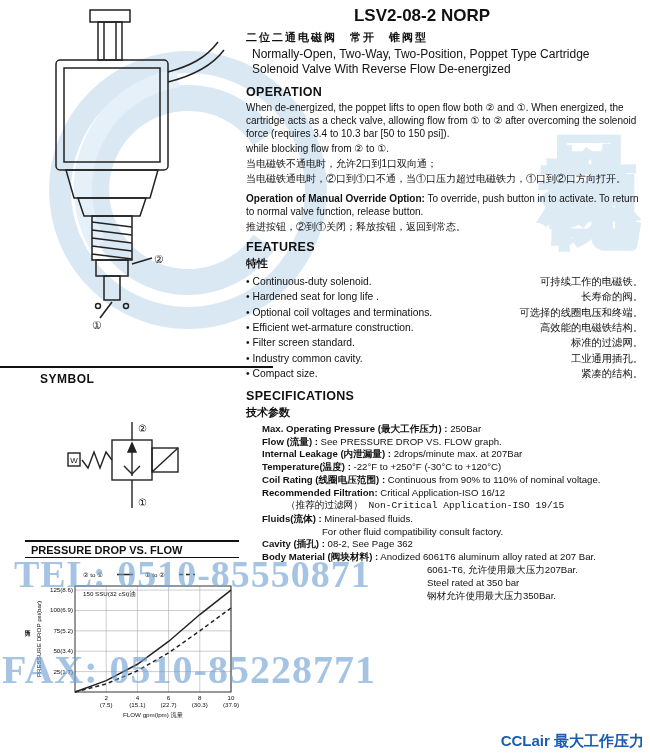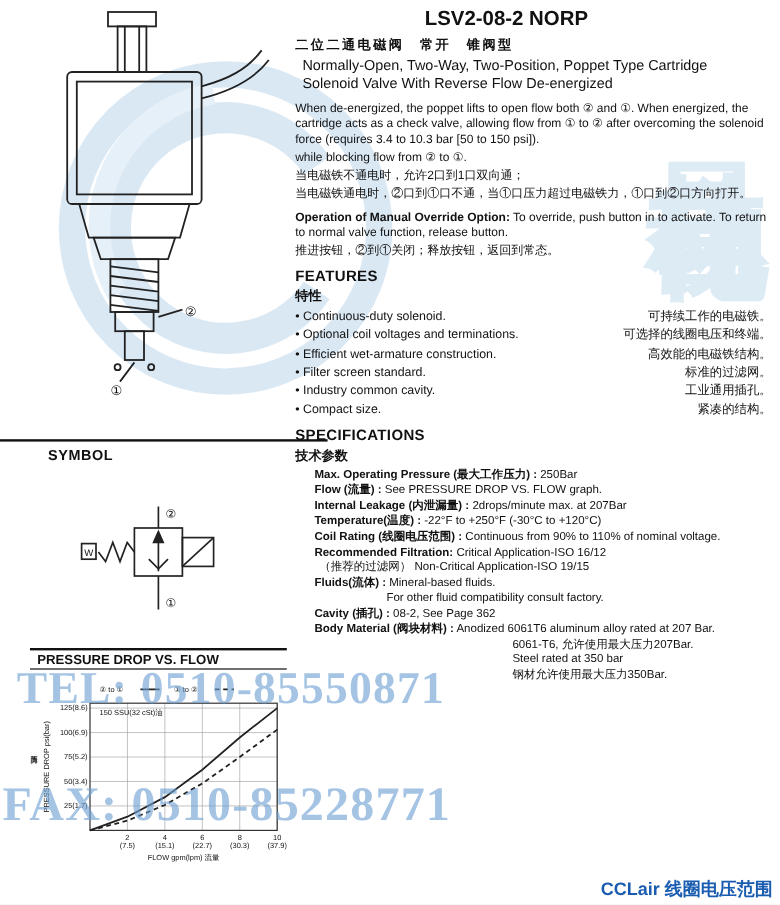--- a/index.html
+++ b/index.html
@@ -35,21 +35,21 @@
   .sub-cn{font-size:11px;font-weight:bold;letter-spacing:2px;margin:4px 0 2px 0;}
   .sub-en{font-size:12px;line-height:1.28;width:345px;margin:2px 0 6px 6px;}
   .sec-head{font-size:12.5px;font-weight:bold;margin:7px 0 2px 0;letter-spacing:.3px;}
   .sec-head-cn{font-size:11px;font-weight:bold;margin:0 0 3px 0;}
   .body-txt{font-size:10px;line-height:1.3;margin:0 0 2px 0;}
   .override{margin-top:7px;}
   .feat-row{display:flex;justify-content:space-between;font-size:10.3px;line-height:1.5;}
   .feat-en::before{content:"• ";}
   .spec-line{font-size:9.6px;line-height:1.34;padding-left:16px;}
   .spec-line b{font-weight:bold;}
-  .ind-sm{margin-left:4px;}
+  .ind-sm{margin-left:24px;font-family:Liberation Mono, monospace;}
   .ind-md{margin-left:60px;}
   .ind-lg{margin-left:165px;}
 </style>
 </head>
 <body>
 
 <div class="page">
 
   <svg class="wm wm-logo" width="320" height="320" viewBox="0 0 320 320">
     <circle cx="160" cy="160" r="128" fill="none" stroke="#b7d3eb" stroke-width="22"></circle>
@@ -148,32 +148,37 @@
         <text class="tick" text-anchor="middle" transform="translate(16,79) rotate(-90)">PRESSURE DROP psi(bar)</text>
         <text class="tick" x="3" y="65" style="writing-mode:tb">压力降</text>
       </svg>
   </div>
 
   <div class="right-col">
     <div class="title">LSV2-08-2 NORP</div>
     <div class="sub-cn">二位二通电磁阀　常开　锥阀型</div>
     <div class="sub-en">Normally-Open, Two-Way, Two-Position, Poppet Type Cartridge Solenoid Valve With Reverse Flow De-energized</div>
 
+    <div class="sec-head">OPERATION</div>
     <p class="body-txt">When de-energized, the poppet lifts to open flow both ② and ①. When energized, the cartridge acts as a check valve, allowing flow from ① to ② after overcoming the solenoid force (requires 3.4 to 10.3 bar [50 to 150 psi]).</p>
     <p class="body-txt">while blocking flow from ② to ①.</p>
     <p class="body-txt">当电磁铁不通电时，允许2口到1口双向通；</p>
     <p class="body-txt">当电磁铁通电时，②口到①口不通，当①口压力超过电磁铁力，①口到②口方向打开。</p>
     <p class="body-txt override"><b>Operation of Manual Override Option:</b><span> To override, push button in to activate. To return to normal valve function, release button.</span></p>
     <p class="body-txt">推进按钮，②到①关闭；释放按钮，返回到常态。</p>
 
     <div class="sec-head">FEATURES</div>
     <div class="sec-head-cn">特性</div>
     <div class="feat-row">
         <span class="feat-en">Continuous-duty solenoid.</span>
         <span>可持续工作的电磁铁。</span>
+      </div>
+    <div class="feat-row">
+        <span class="feat-en">Hardened seat for long life .</span>
+        <span>长寿命的阀。</span>
       </div>
     <div class="feat-row">
         <span class="feat-en">Optional coil voltages and terminations.</span>
         <span>可选择的线圈电压和终端。</span>
       </div>
     <div class="feat-row">
         <span class="feat-en">Efficient wet-armature construction.</span>
         <span>高效能的电磁铁结构。</span>
       </div>
     <div class="feat-row">
@@ -202,15 +207,15 @@
     <div class="spec-line ind-md"><b></b><span>For other fluid compatibility consult factory.</span></div>
     <div class="spec-line"><b>Cavity (插孔) :</b><span> 08-2, See Page 362</span></div>
     <div class="spec-line"><b>Body Material (阀块材料) :</b><span> Anodized 6061T6 aluminum alloy rated at 207 Bar.</span></div>
     <div class="spec-line ind-lg"><b></b><span>6061-T6, 允许使用最大压力207Bar.</span></div>
     <div class="spec-line ind-lg"><b></b><span>Steel rated at 350 bar</span></div>
     <div class="spec-line ind-lg"><b></b><span>钢材允许使用最大压力350Bar.</span></div>
   </div>
 
   <div class="wm wm-tel">TEL: 0510-85550871</div>
   <div class="wm wm-fax">FAX: 0510-85228771</div>
-  <div class="footer-brand">CCLair 线圈电压范围</div>
+  <div class="footer-brand">CCLair 最大工作压力</div>
 
 </div>
 
 </body></html>

